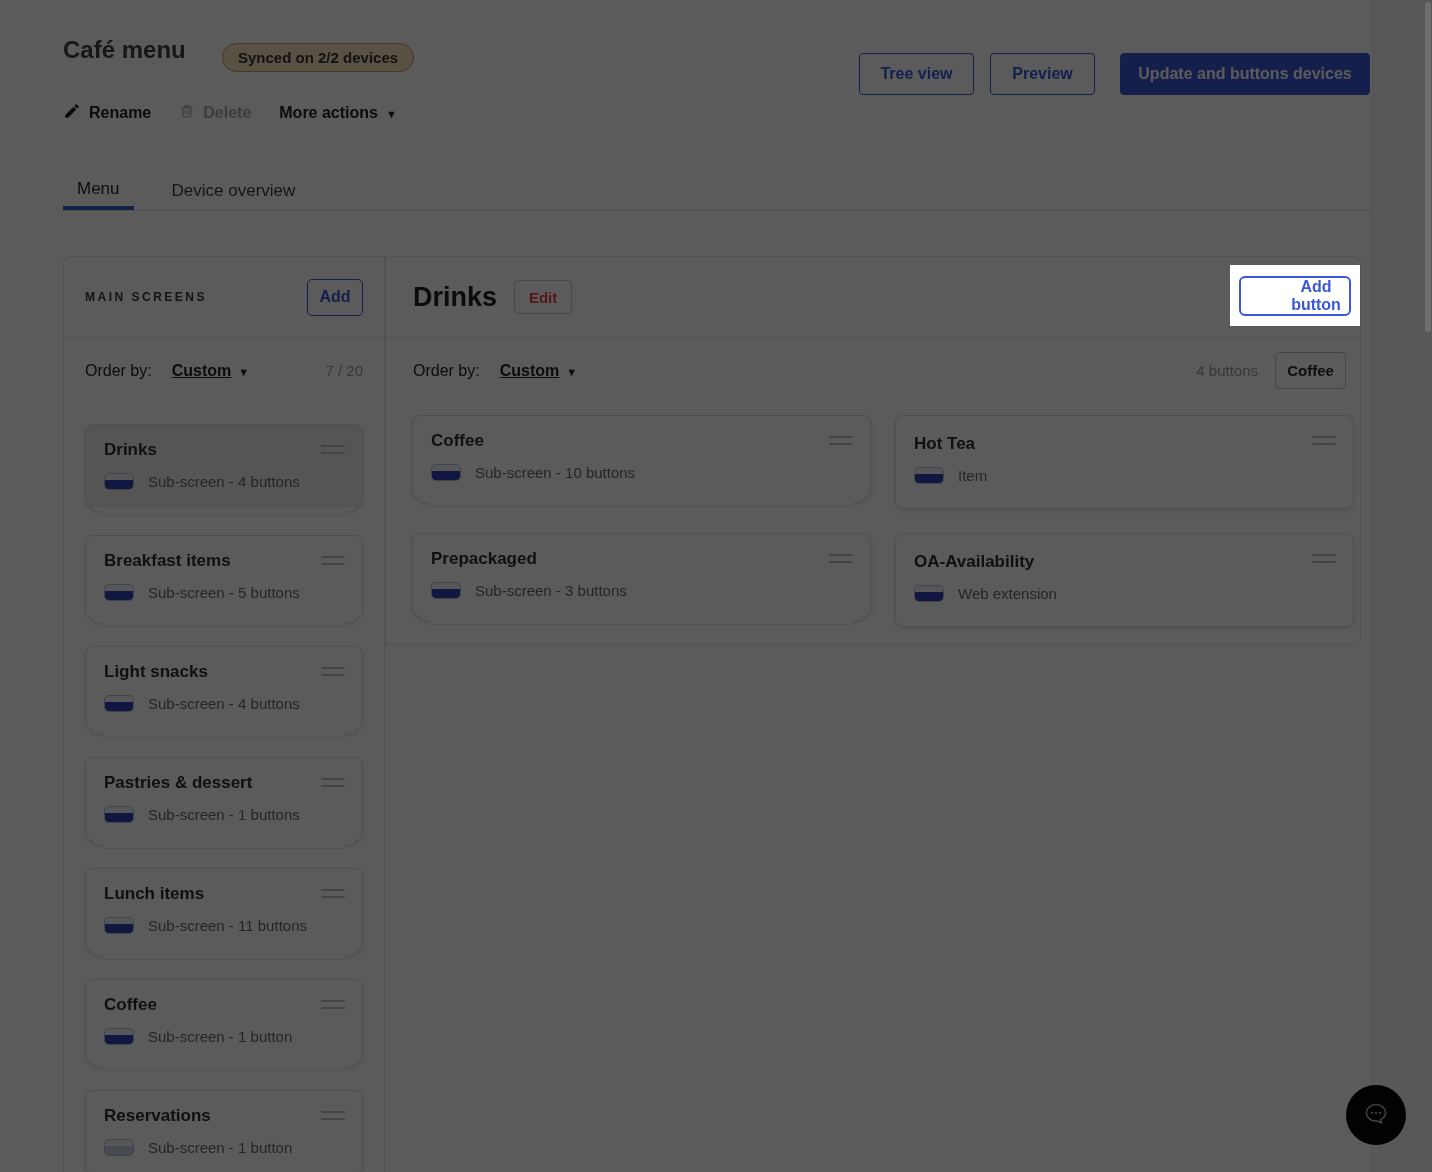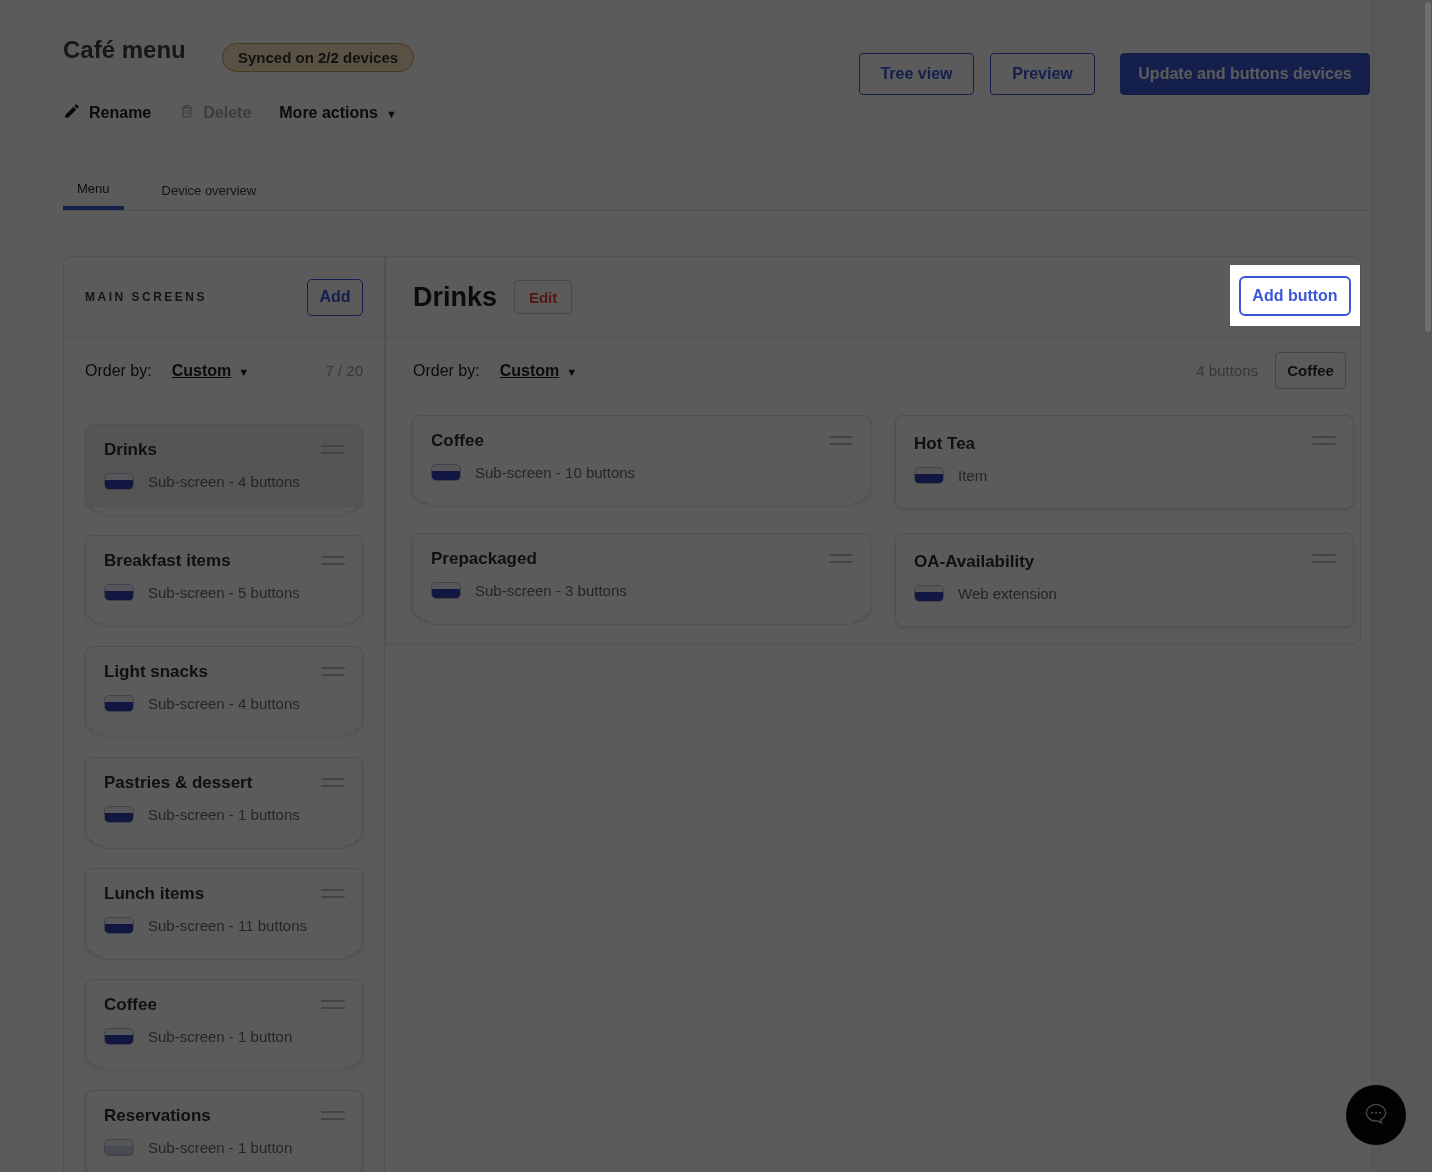--- a/index.html
+++ b/index.html
@@ -25,21 +25,21 @@
   .btn-preview { left:990px;  width:105px; }
   .btn-update  { left:1120px; width:250px; background:var(--accent); border:1px solid var(--accent); color:#fff; }
 
   .action-row { position:absolute; left:63px; top:102px; display:flex; align-items:center; gap:28px; }
   .action-item { display:flex; align-items:center; gap:8px; font-size:16px; font-weight:bold; color:#222; cursor:pointer; }
   .action-item.disabled { color:#a9a9a9; cursor:default; }
   .caret { font-size:11px; line-height:1; transform:translateY(1px); }
 
   
   .tabs { position:absolute; left:63px; top:171px; display:flex; }
-  .tab { height:39px; padding:0 14px; display:flex; align-items:center; font-size:13px; color:#3c3c3c; cursor:pointer; }
+  .tab { height:39px; padding:0 14px; display:flex; align-items:center; font-size:17px; color:#3c3c3c; cursor:pointer; }
   .tab.active { color:#1f1f1f; border-bottom:4px solid var(--accent); }
   .tab + .tab { margin-left:24px; }
   .tabs-divider { position:absolute; left:63px; top:210px; width:1309px; height:1px; background:#dcdcdc; }
 
   
   .left-panel { position:absolute; left:63px; top:256px; width:322px; height:930px;
                 border:1px solid #e2e2e2; border-radius:8px 0 0 0; background:#fff; }
   .right-panel { position:absolute; left:385px; top:256px; width:976px; height:389px;
                  border:1px solid #e2e2e2; border-left:1px solid #e2e2e2; border-radius:0 8px 8px 0; background:#fff; }
 
@@ -92,21 +92,21 @@
   
   .chat-fab { position:absolute; left:1346px; top:1085px; width:60px; height:60px; border-radius:50%;
               background:#060606; display:flex; align-items:center; justify-content:center; cursor:pointer; z-index:40; }
 
   
   .dim-overlay { position:absolute; inset:0; background:var(--overlay); z-index:50; }
   .spotlight { position:absolute; left:1230px; top:265px; width:130px; height:61px; background:#fff; z-index:60;
                display:flex; align-items:center; justify-content:center; }
   .add-button-cta { width:112px; height:40px; background:#fff; border:2px solid var(--accent); border-radius:6px;
                     color:var(--accent); font-size:16px; font-weight:bold;
-                    display:flex; align-items:center; justify-content:center; cursor:pointer; }
+                    display:flex; align-items:center; justify-content:center; cursor:pointer;padding-left:48px; }
 
   .scroll-thumb { position:absolute; left:1425px; top:2px; width:6px; height:330px; border-radius:3px;
                   background:#6f6f6f; z-index:70; }
 </style>
 </head>
 <body>
 
 <div class="page">
 
   <div class="page-edge"></div>

